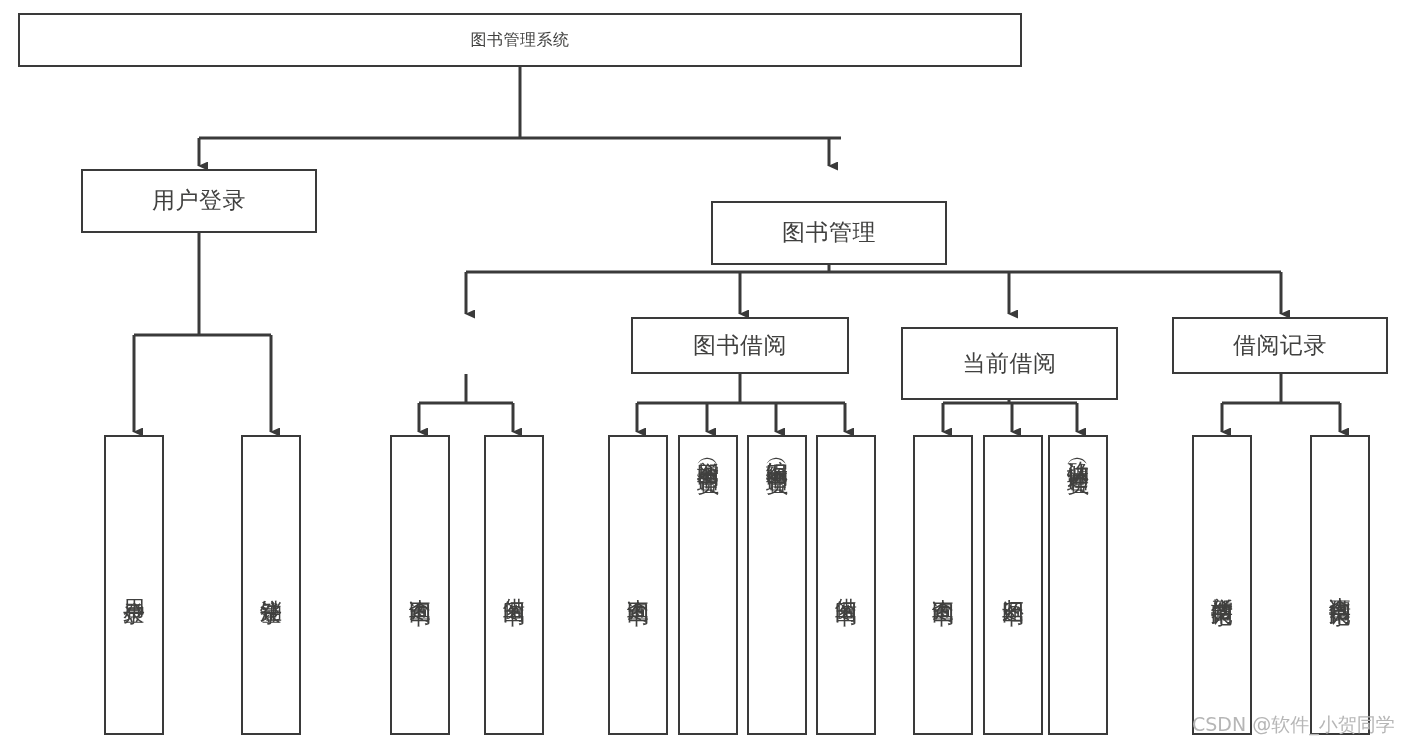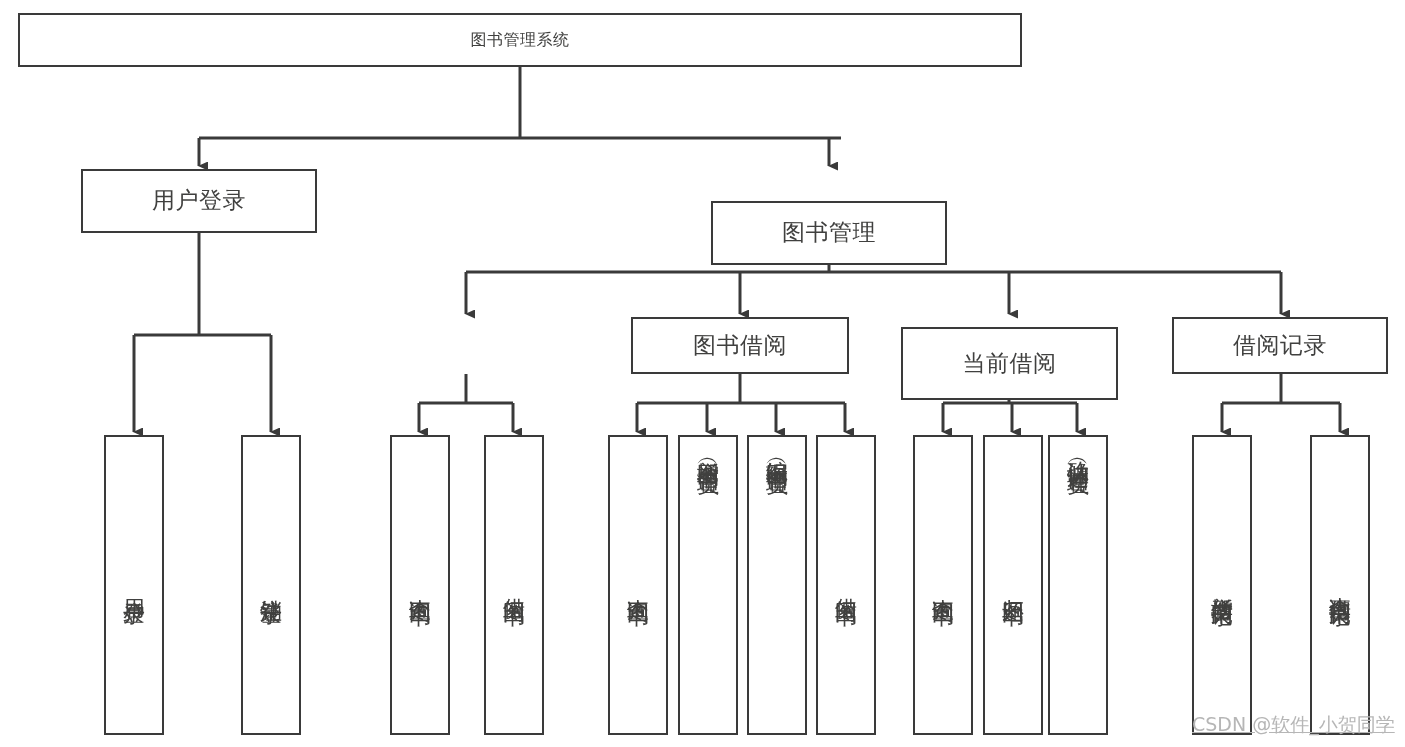--- a/index.html
+++ b/index.html
@@ -70,21 +70,20 @@
     align-items: flex-start;
   }
   .watermark {
     position: absolute;
     left: 1192px;
     top: 712px;
     font-size: 19px;
     color: #b6b6b6;
     white-space: nowrap;
     font-family: "DejaVu Sans", "Liberation Sans", sans-serif;
-    text-decoration: underline;
   }
 </style>
 </head>
 <body>
 
 <div id="diagram-canvas">
 
   <svg id="connector-layer" viewBox="0 0 1405 747" width="1405" height="747" xmlns="http://www.w3.org/2000/svg">
     <defs>
       <marker id="arrowhead" markerWidth="9" markerHeight="10" refX="4.5" refY="9" orient="auto" markerUnits="userSpaceOnUse">

